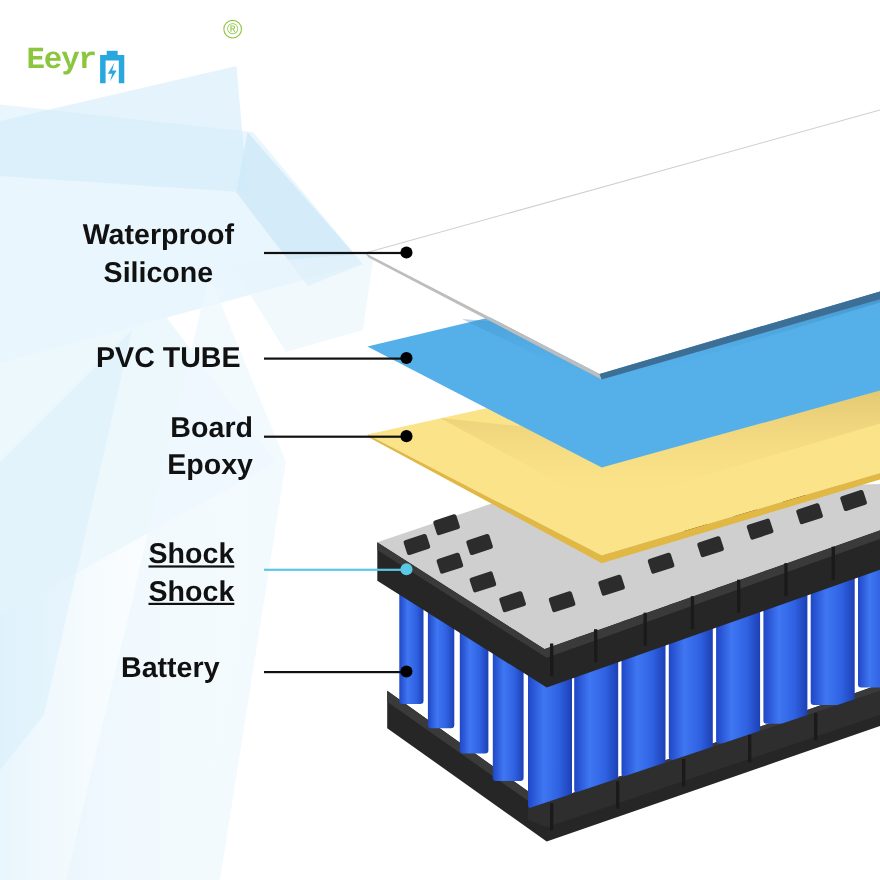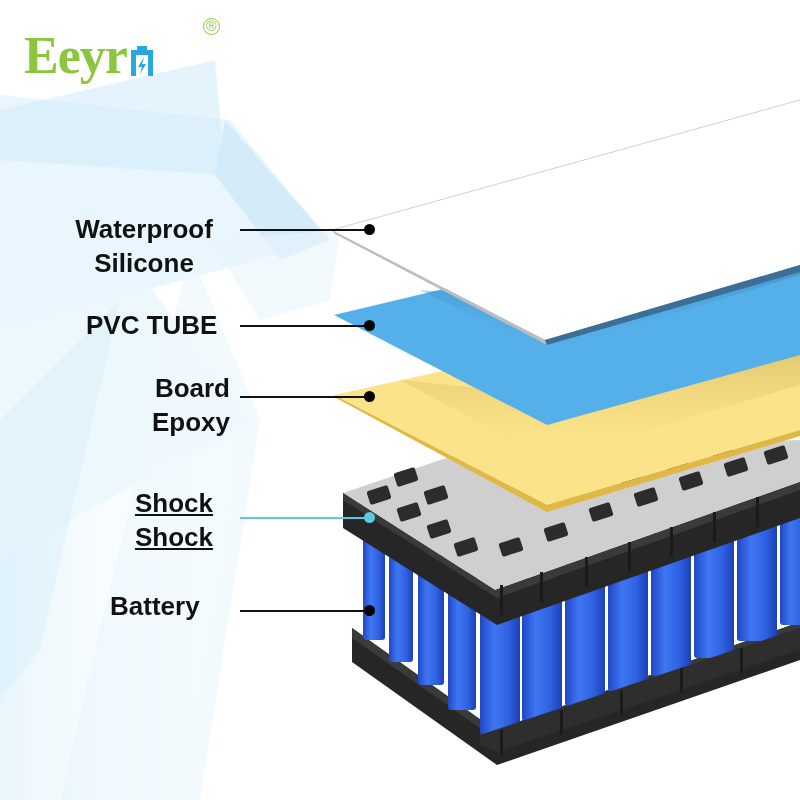--- a/index.html
+++ b/index.html
@@ -1,19 +1,19 @@
 <!DOCTYPE html>
 <html><head>
 <meta charset="utf-8">
 <style>
   html,body{margin:0;padding:0;}
   body{width:800px;height:800px;position:relative;overflow:hidden;background:#ffffff;font-family:"Liberation Sans",sans-serif;}
   .bg{position:absolute;left:0;top:0;width:800px;height:800px;}
   .logo{position:absolute;left:24px;top:28px;height:50px;display:flex;align-items:flex-end;}
-  .logo-text{font-family:Liberation Serif, serif;font-size:52px;font-weight:bold;color:#8cc63f;letter-spacing:-1px;line-height:44px;}
+  .logo-text{font-family:Liberation Mono, monospace;font-size:28px;font-weight:bold;color:#8cc63f;letter-spacing:-1px;line-height:44px;}
   .logo-batt{display:inline-block;width:26px;height:30px;margin:0 2px 2px 2px;position:relative;}
   .logo-reg{position:absolute;left:203px;top:18px;font-size:14px;color:#8cc63f;border:1.5px solid #8cc63f;border-radius:50%;width:15px;height:15px;line-height:15px;text-align:center;}
   .label{position:absolute;font-weight:bold;font-size:26px;color:#111;text-align:center;line-height:34px;}
   .leader{position:absolute;height:2px;background:#111;}
   .leader.light{background:#5bc8e6;height:1.5px;}
   .dot{position:absolute;width:11px;height:11px;border-radius:50%;background:#000;}
   .dot.light{background:#5bc8e6;}
   .art{position:absolute;left:0;top:0;width:800px;height:800px;}
 </style>
 </head>
@@ -143,25 +143,25 @@
   </g>
 
   <g>
     <polygon points="332,230 800,100 800,265 545,340" fill="#ffffff"></polygon>
     <line x1="332" y1="230" x2="800" y2="100" stroke="#cfcfcf" stroke-width="1"></line>
     <polygon points="332,230 545,340 547,345 335,234" fill="#bdbdbd"></polygon>
     <polygon points="545,340 800,265 800,272 547,345" fill="#3d6f96"></polygon>
   </g>
 </svg>
 
-<div class="label" style="left:58px;top:212px;width:172px;">
+<div class="label" style="left:58px;top:196px;width:172px;">
   <div>Waterproof</div>
   <div>Silicone</div>
 </div>
-<div class="label" style="left:86px;top:308px;width:170px;text-align:left;">
+<div class="label" style="left:68px;top:308px;width:170px;text-align:center;">
   <div>PVC TUBE</div>
 </div>
 <div class="label" style="left:120px;top:371px;width:110px;text-align:right;">
   <div>Board</div>
   <div>Epoxy</div>
 </div>
 <div class="label" style="left:114px;top:486px;width:120px;text-decoration:underline;">
   <div>Shock</div>
   <div>Shock</div>
 </div>

